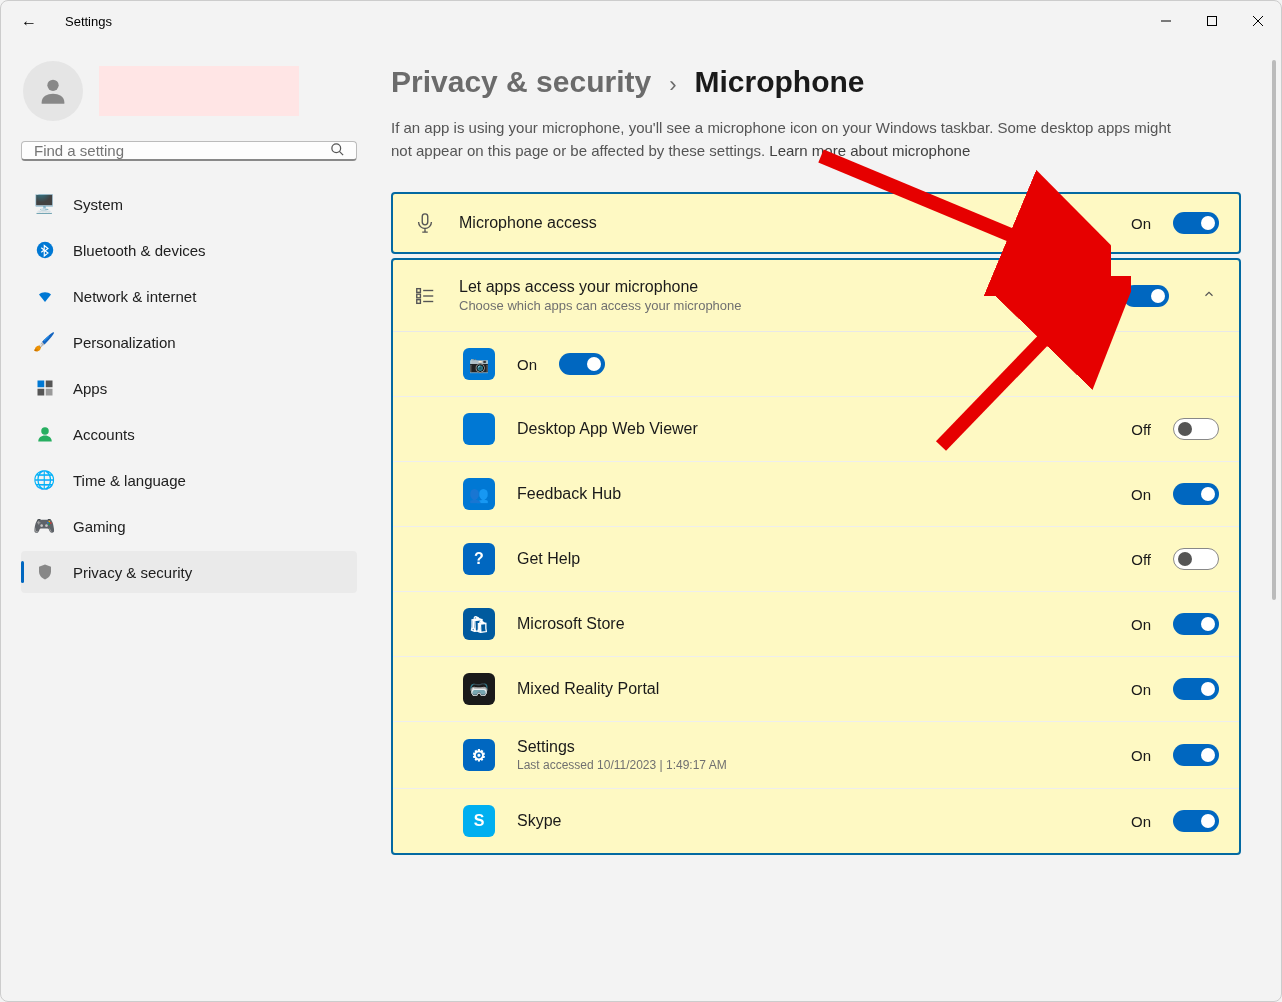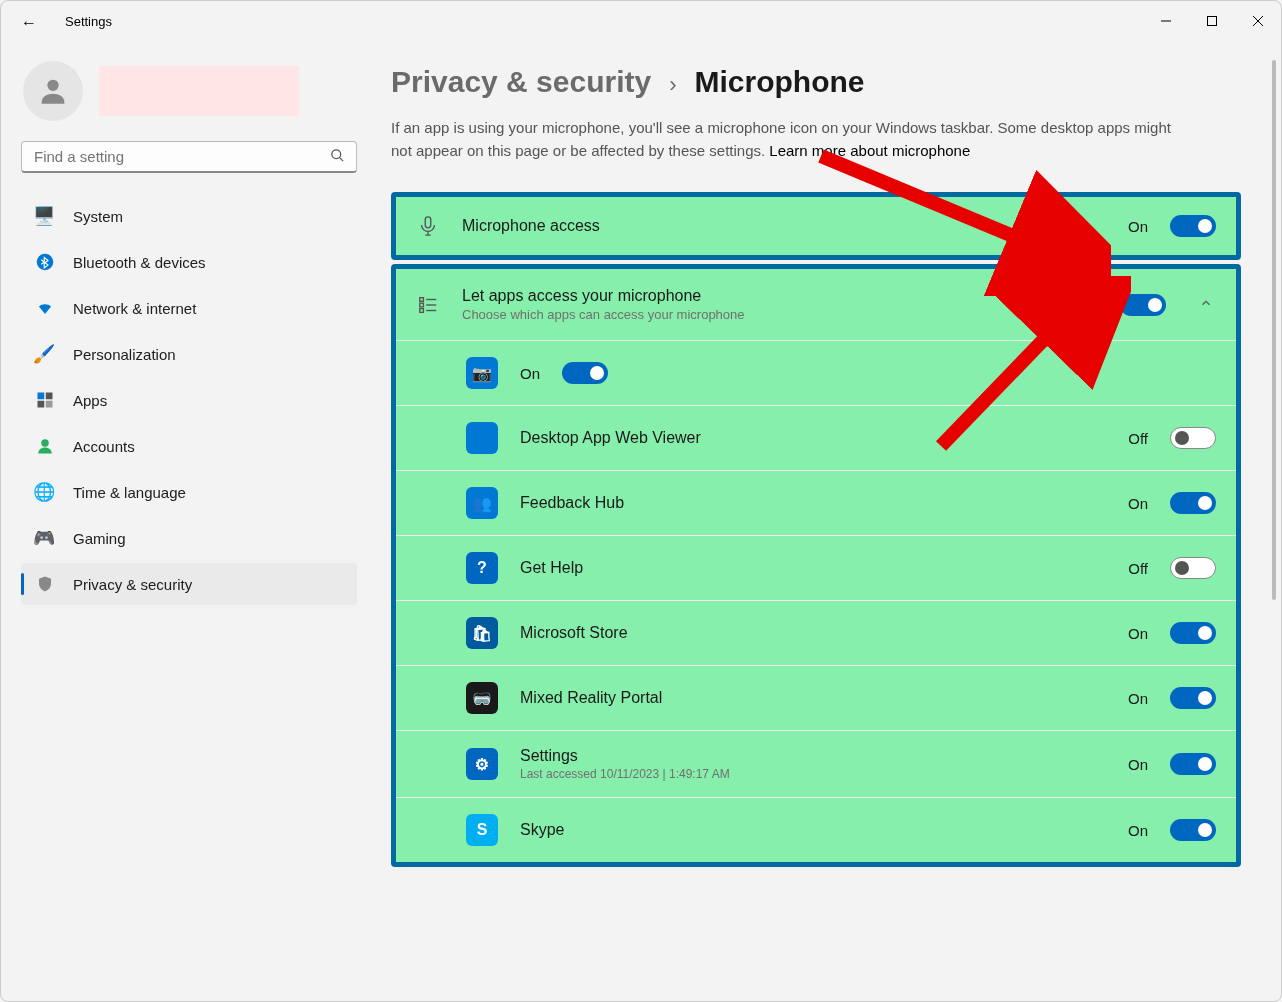--- a/index.html
+++ b/index.html
@@ -85,21 +85,21 @@
       width: 200px;
       height: 50px;
       background: #ffe5e5;
     }
     .search-box {
       position: relative;
       margin-bottom: 22px;
     }
     .search-input {
       width: 100%;
-      height: 32px;
+      height: 20px;
       padding: 0 40px 0 12px;
       border: 1px solid #bbb;
       border-bottom: 2px solid #888;
       border-radius: 4px;
       font-size: 15px;
       background: #fdfdfd;
       color: #555;
     }
     .search-icon {
       position: absolute;
@@ -173,27 +173,27 @@
       color: #1a1a1a;
     }
     .intro-text {
       font-size: 15px;
       color: #555;
       margin-bottom: 30px;
       max-width: 800px;
       line-height: 1.5;
     }
     .learn-link {
-      color: #000000;
+      color: #404040;
       text-decoration: none;
       cursor: pointer;
     }
     .card {
-      background: #86efac;
-      border: 5px solid #0369a1;
+      background: #fef9c3;
+      border: 2px solid #0369a1;
       border-radius: 4px;
       margin-bottom: 4px;
     }
     .card-row {
       display: flex;
       align-items: center;
       padding: 18px 20px;
       gap: 22px;
     }
     .card-icon {

